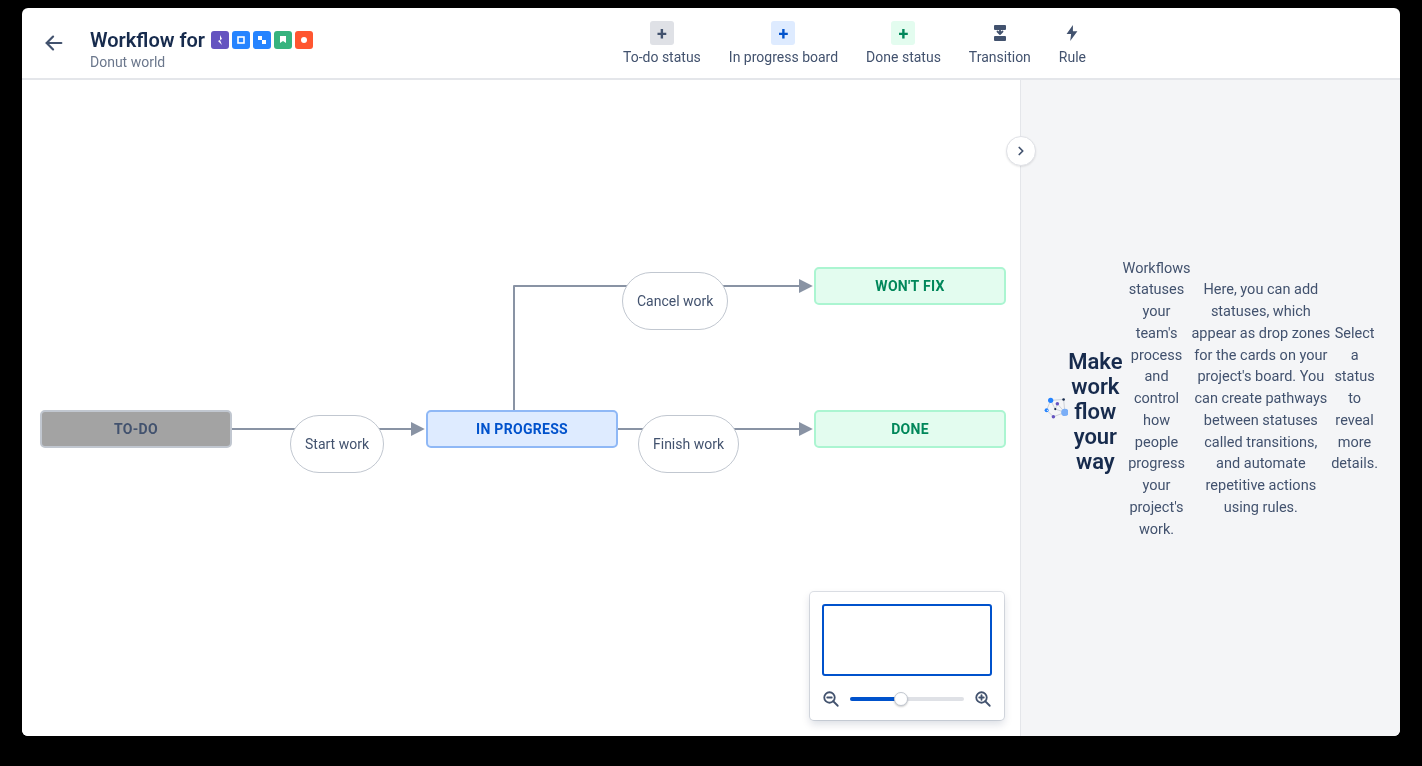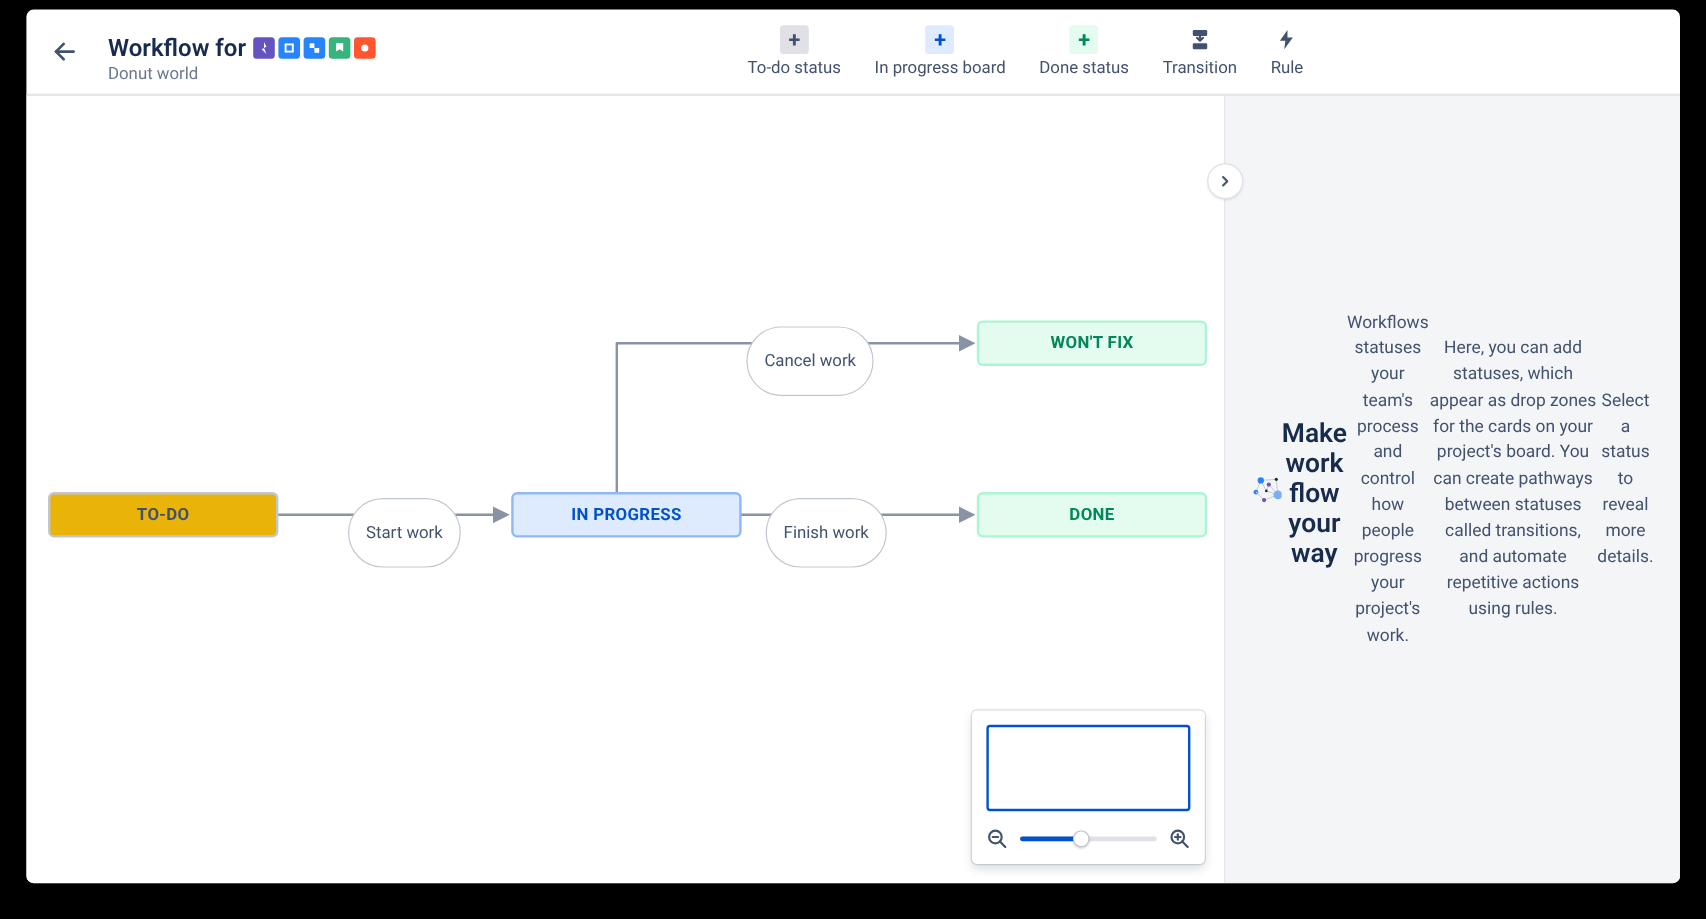--- a/index.html
+++ b/index.html
@@ -46,21 +46,21 @@
     background:#fff;border:1px solid #dfe1e6;display:flex;align-items:center;justify-content:center;
     color:#42526e;cursor:pointer;box-shadow:0 1px 2px rgba(0,0,0,.1);
   }
   .sidepanel h2{font-size:22px;font-weight:600;color:#172b4d;margin-top:24px;margin-bottom:18px;text-align:center;}
   .sidepanel p{font-size:14.5px;color:#42526e;text-align:center;line-height:1.5;margin-bottom:18px;}
   
   .node{
     position:absolute;width:192px;height:38px;border-radius:5px;display:flex;align-items:center;justify-content:center;
     font-size:14px;font-weight:700;letter-spacing:.3px;cursor:move;
   }
-  .node.todo{background:#eab308;border:2px solid #c1c7d0;color:#42526e;}
+  .node.todo{background:#a3a3a3;border:2px solid #c1c7d0;color:#42526e;}
   .node.inprog{background:#deebff;border:2px solid #8fb8f6;color:#0052cc;}
   .node.done{background:#e3fcef;border:2px solid #abf5d1;color:#00875a;}
   .trlabel{
     position:absolute;background:#fff;border:1.6px solid #c1c7d0;border-radius:999px;
     padding:20px 14px;font-size:14px;color:#42526e;cursor:pointer;
   }
   svg.edges{position:absolute;inset:0;width:100%;height:100%;pointer-events:none;}
   
   .minimap{
     position:absolute;right:16px;bottom:16px;width:194px;background:#fff;border-radius:4px;

